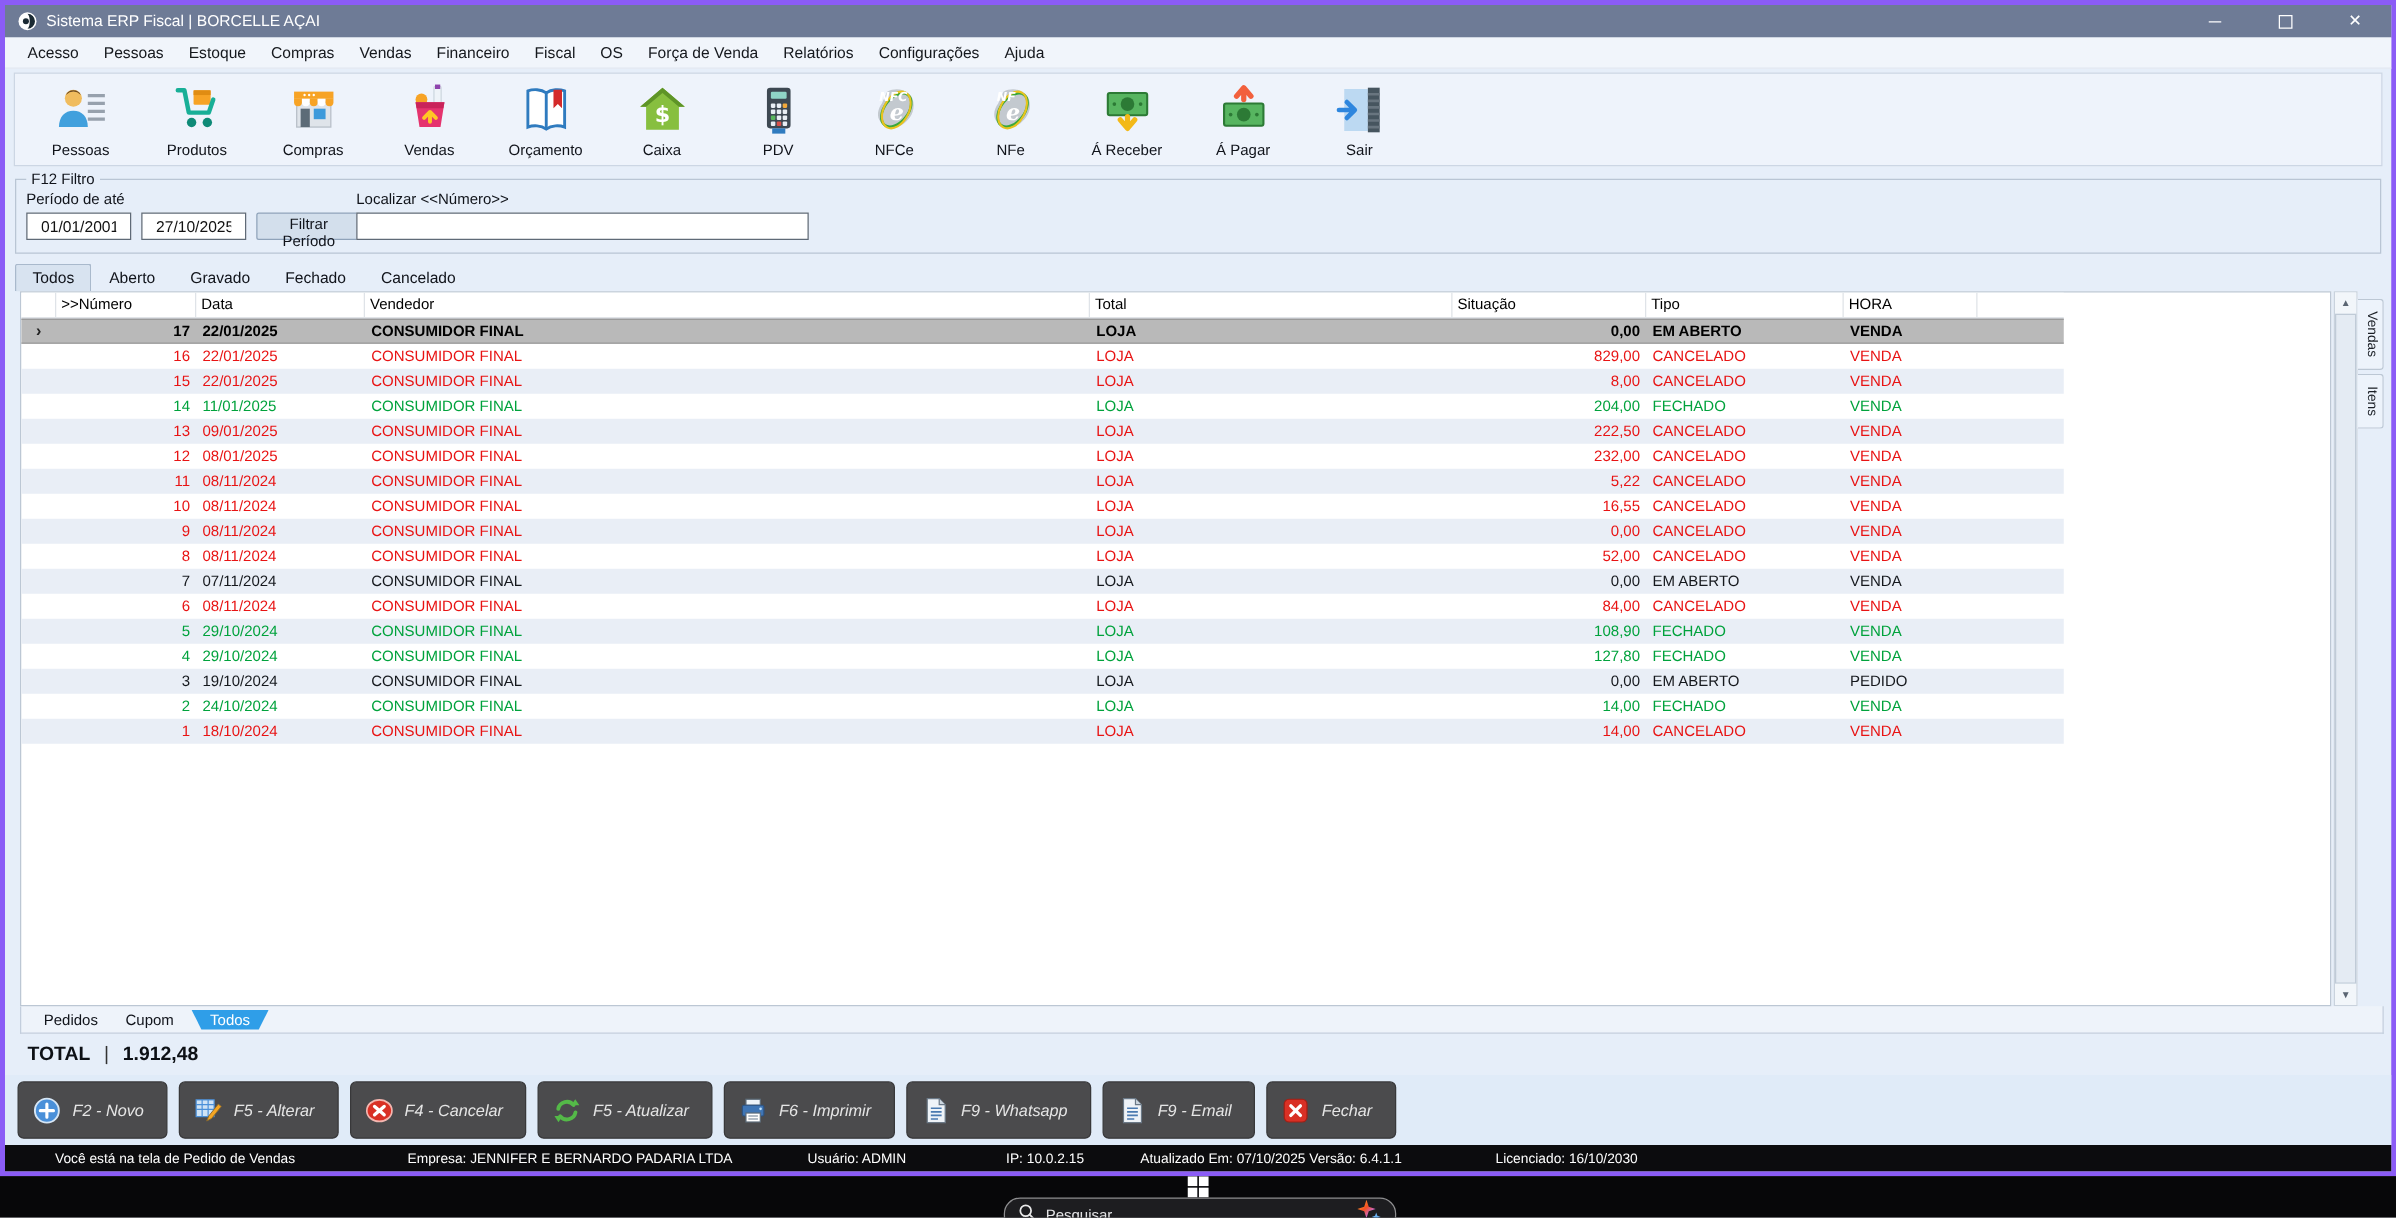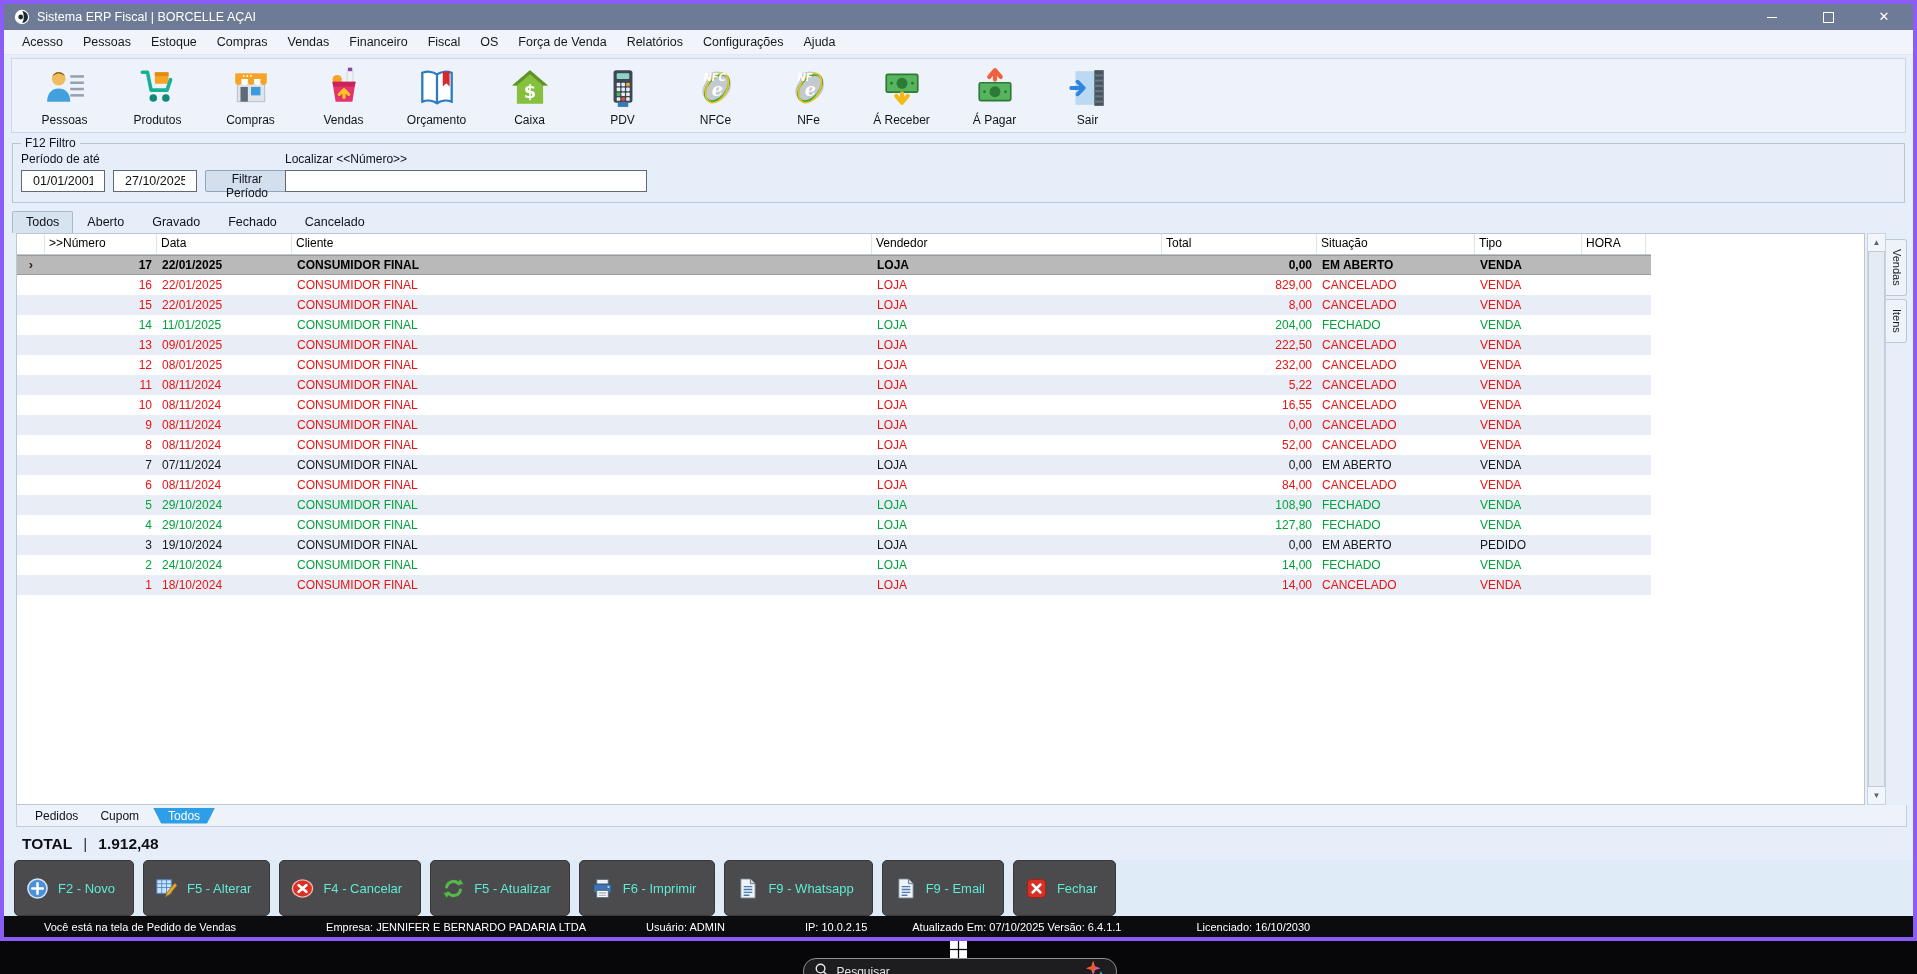--- a/index.html
+++ b/index.html
@@ -82,23 +82,23 @@
   .btab{padding:1px 8px;}
   .btab.active{background:#2f9ee8;color:#fff;padding:1px 15px;
                clip-path:polygon(0 0,100% 0,87% 100%,13% 100%);}
   
   .totalbar{height:33px;display:flex;align-items:center;padding:0 18px;font-size:15.5px;
             font-weight:bold;color:#0d1015;flex:0 0 auto;}
   .totalbar .sep{font-weight:normal;margin:0 11px;color:#333;}
   
   .actions{height:56px;display:flex;align-items:center;gap:9px;padding:0 10px;flex:0 0 auto;
            background:#e0ebf8;}
-  .action-btn{height:56px;background:#4b4b4d;border:1px solid #38383a;border-radius:5px;color:#5eead4;
+  .action-btn{height:46px;background:#4b4b4d;border:1px solid #38383a;border-radius:5px;color:#e5e5e5;
               display:flex;align-items:center;gap:9px;padding:0 18px 0 11px;font-size:13px;
-              font-family:inherit;cursor:default;}
+              font-family:inherit;cursor:default;font-style:italic;}
   .action-btn .aicon{display:flex;align-items:center;}
   
   .statusbar{height:21px;background:#0c0c0e;color:#fff;font-size:11px;display:flex;
              align-items:center;flex:0 0 auto;white-space:nowrap;}
   
   .taskbar{position:absolute;left:0;right:0;bottom:0;height:33px;background:#070709;display:flex;
            align-items:center;padding:0 8px;color:#fff;flex-direction:column;}
   .tb-start{width:36px;display:flex;align-items:center;justify-content:center;}
   .tb-search{width:292px;height:25px;border:1px solid #8e8e90;border-radius:13px;background:#1d1d20;
              display:flex;align-items:center;padding:0 10px;gap:8px;margin-left:2px;}
@@ -339,21 +339,20 @@
       <div class="tab">Fechado</div>
       <div class="tab">Cancelado</div>
     </div>
 
   <div class="gridzone" style="--cols:28px 112px 135px 580px 290px 155px 158px 107px 64px;">
     <div class="grid">
       <div class="grid-header">
           <div class="hcell"></div>
           <div class="hcell">&gt;&gt;Número</div>
           <div class="hcell">Data</div>
-          <div class="hcell">Cliente</div>
           <div class="hcell">Vendedor</div>
           <div class="hcell">Total</div>
           <div class="hcell">Situação</div>
           <div class="hcell">Tipo</div>
           <div class="hcell">HORA</div>
         </div>
       <div>
           <div class="grid-row shade sel">
             <div class="cell c-ind">›</div>
             <div class="cell c-num">17</div>

